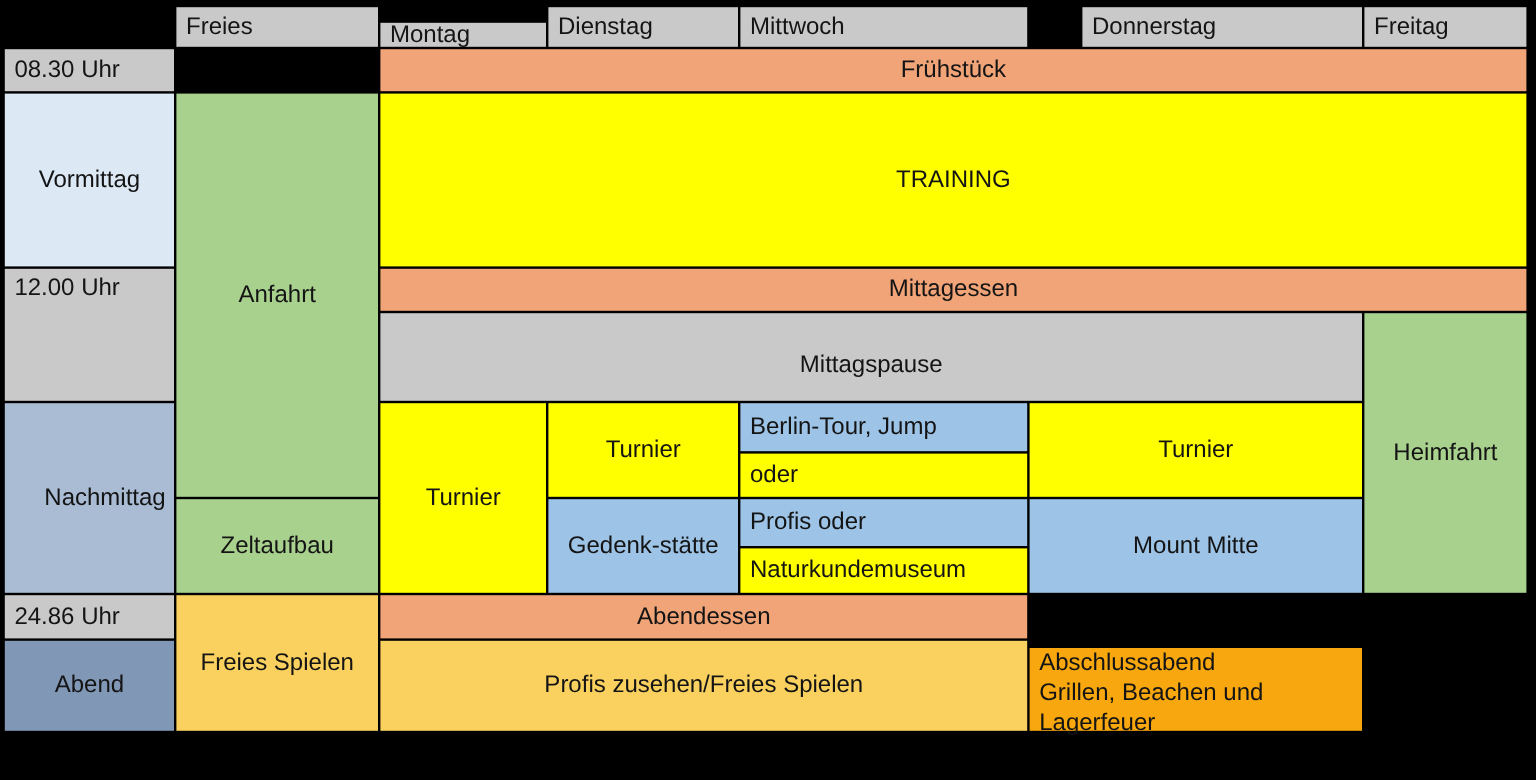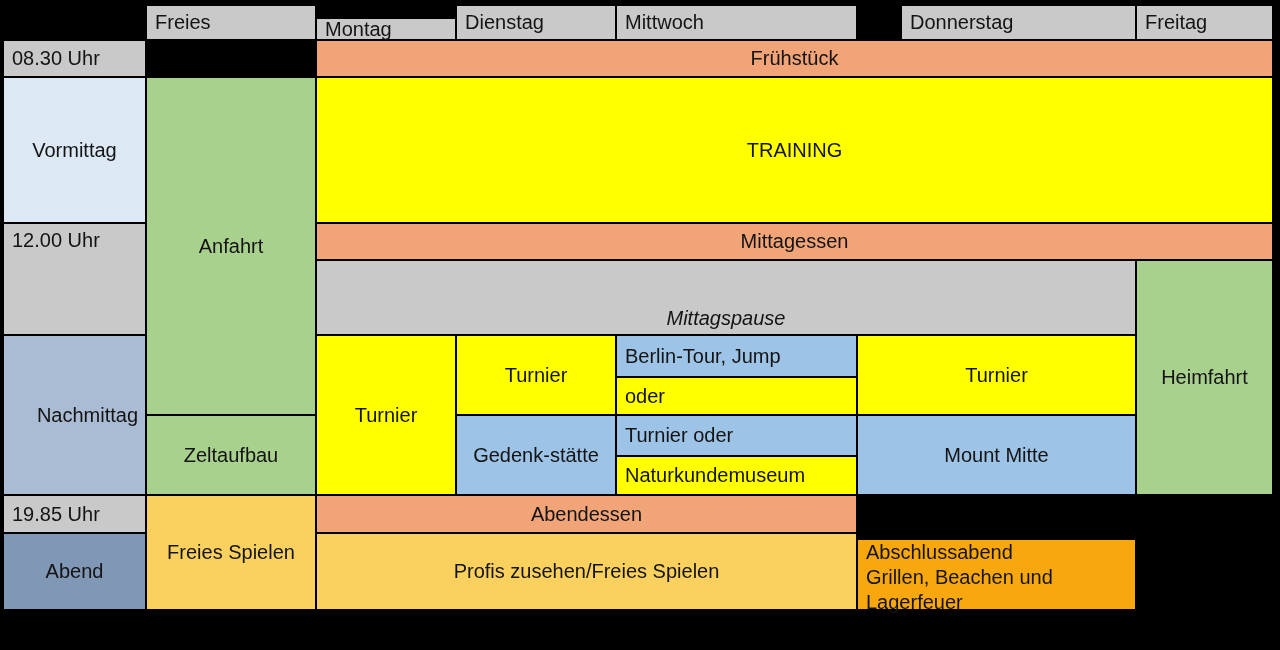--- a/index.html
+++ b/index.html
@@ -30,21 +30,21 @@
   .cell {
     display: flex;
     align-items: center;
     justify-content: center;
     font-size: 20px;
     line-height: 1.25;
     white-space: nowrap;
   }
   .left   { justify-content: flex-start; padding-left: 8px; }
   .top    { align-items: flex-start; padding-top: 4px; }
-  .bottom { align-items: flex-end; padding-bottom: 3px; font-style: italic; }
+  .bottom { align-items: flex-end; padding-bottom: 17px; }
 
   .black     { background: var(--black); }
   .gray      { background: var(--gray); }
   .orange    { background: var(--meal-orange); }
   .yellow    { background: var(--yellow); }
   .green     { background: var(--green); }
   .blue      { background: var(--blue); }
   .lightblue { background: var(--light-blue); }
   .midblue   { background: var(--mid-blue); }
   .slate     { background: var(--slate-blue); }
@@ -129,25 +129,25 @@
   <div class="cell yellow tuMo">Turnier</div>
   <div class="cell yellow tuDi">Turnier</div>
   <div class="cell blue left r6c5">Berlin-Tour, Jump</div>
   <div class="cell yellow left r7c5">oder</div>
   <div class="cell yellow tuDo">Turnier</div>
   <div class="cell green zelt">Zeltaufbau</div>
   <div class="cell blue twoline gede">
     <div>Gedenk-</div>
     <div>stätte</div>
   </div>
-  <div class="cell blue left r8c5">Turnier oder</div>
+  <div class="cell blue left r8c5">Profis oder</div>
   <div class="cell yellow left r9c5">Naturkundemuseum</div>
   <div class="cell blue mount">Mount Mitte</div>
 
-  <div class="cell gray left r10c1">19.85 Uhr</div>
+  <div class="cell gray left r10c1">24.86 Uhr</div>
   <div class="cell gold frei">Freies Spielen</div>
   <div class="cell orange abes">Abendessen</div>
   <div class="cell dkorange threeline absch">
     <div>Abschlussabend</div>
     <div>Grillen, Beachen und</div>
     <div>Lagerfeuer</div>
   </div>
   <div class="cell slate r11c1">Abend</div>
   <div class="cell gold prof">Profis zusehen/Freies Spielen</div>
   <div class="cell black frBot"></div>

